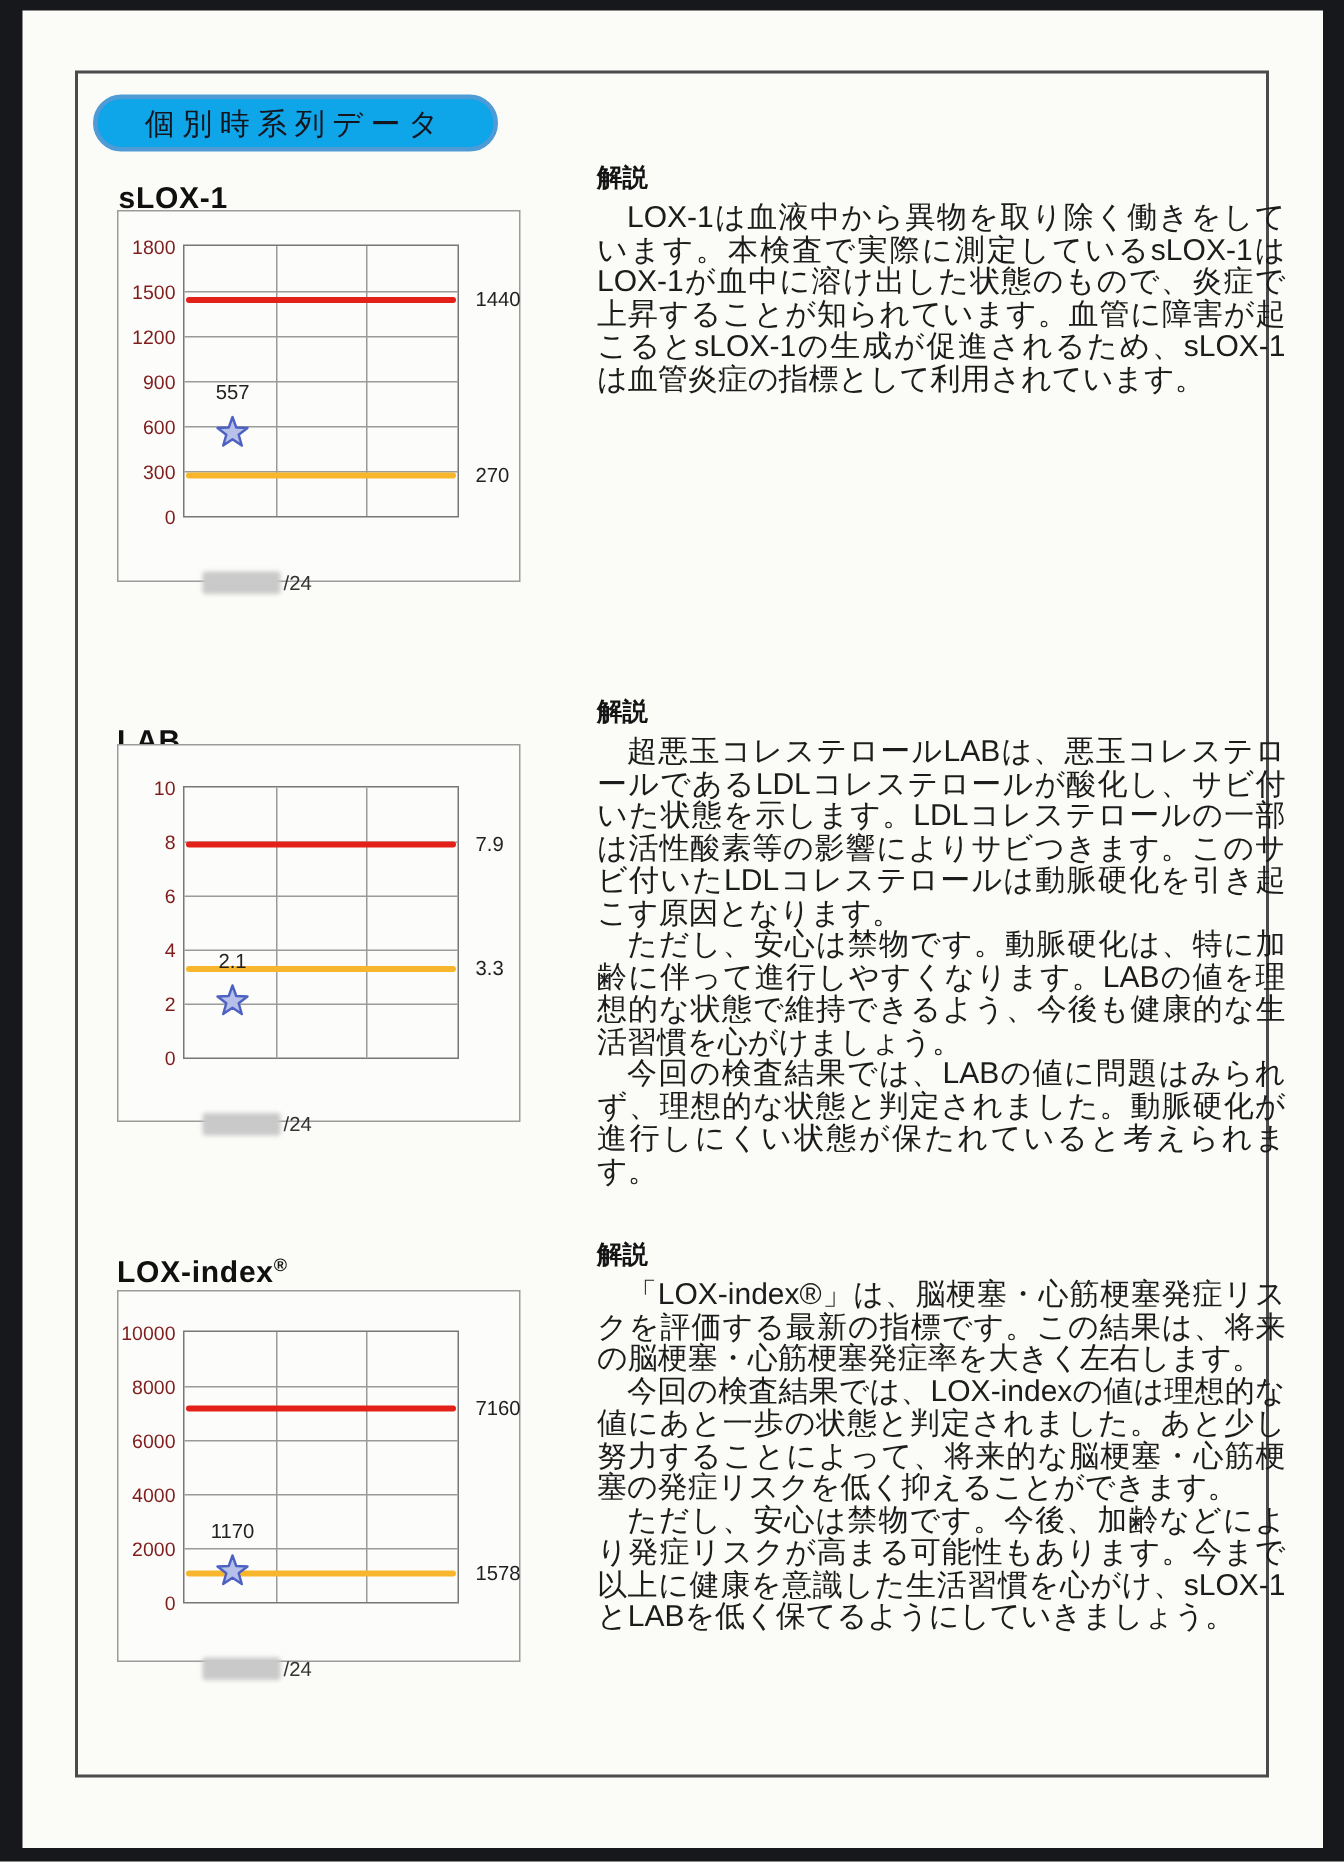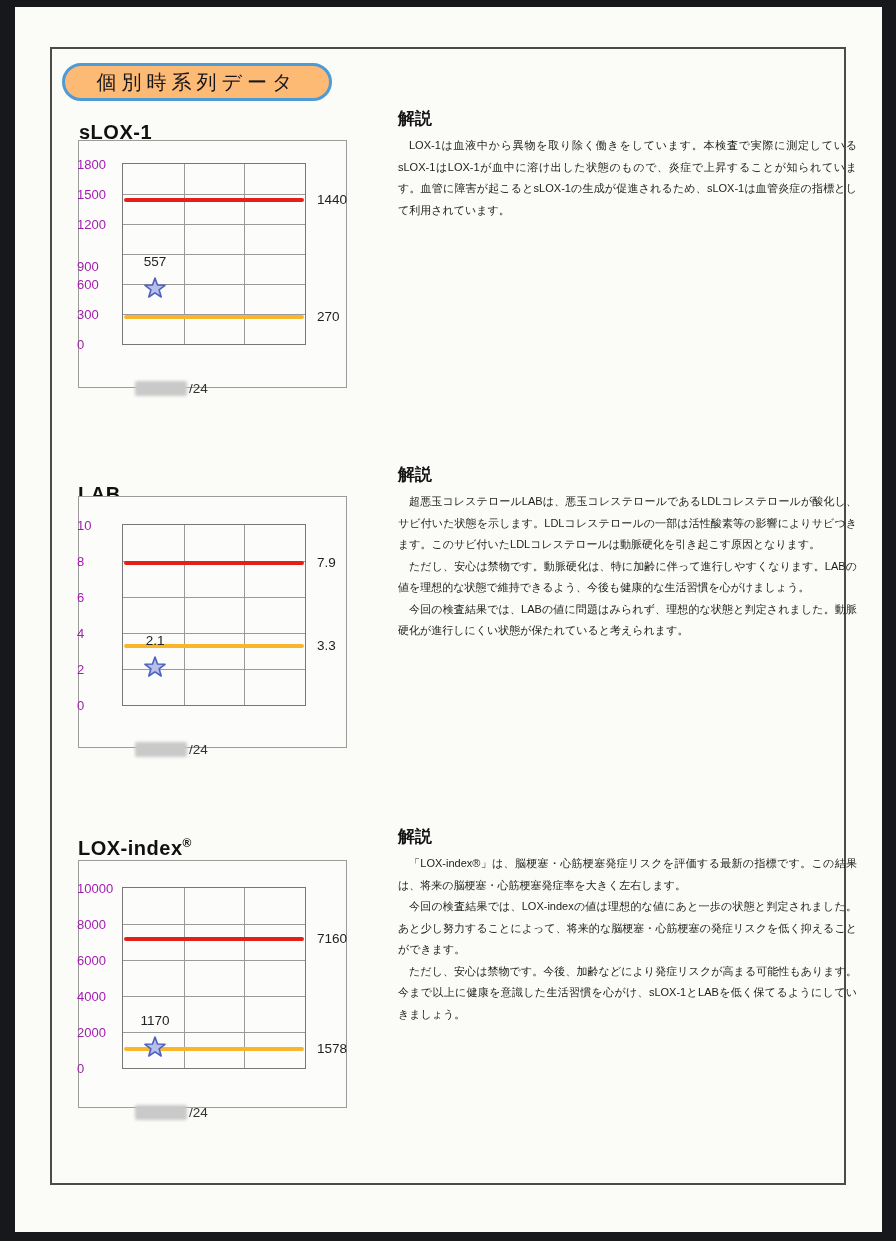--- a/index.html
+++ b/index.html
@@ -5,21 +5,21 @@
   html,body{margin:0;padding:0;}
   body{
     width:896px;height:1241px;position:relative;overflow:hidden;
     background:#17181b;
     font-family:"Liberation Sans","DejaVu Sans",sans-serif;
   }
   .page{position:absolute;left:15px;top:7px;width:867px;height:1225px;background:#fbfbf8;}
   .frame{position:absolute;left:35px;top:40px;width:792px;height:1134px;border:2px solid #4b4b4b;}
   .badge{
     position:absolute;left:47px;top:56px;width:264px;height:32px;
-    background:#fdba74;border:3px solid #4e9bd5;border-radius:20px;
+    background:#0ea5e9;border:3px solid #4e9bd5;border-radius:20px;
     display:flex;align-items:center;justify-content:center;
     font-size:20px;letter-spacing:5px;color:#15151d;font-weight:500;
   }
   .sec-title{position:absolute;font-size:20px;font-weight:bold;color:#101010;letter-spacing:.5px;}
   .sec-title sup{font-size:12px;}
   #t1{left:64px;top:96px;}
   #t2{left:63px;top:458px;}
   #t3{left:63px;top:812px;}
   .chartbox{position:absolute;width:267px;border:1px solid #9b9b9b;background:#fcfcfa;}
   #cb1{left:63px;top:133px;height:246px;}
@@ -27,26 +27,26 @@
   #cb3{left:63px;top:853px;height:246px;}
   .plot{position:absolute;left:43px;width:182px;height:180px;border:1px solid #777;}
   #cb1 .plot{top:22px;}
   #cb2 .plot{top:27px;}
   #cb3 .plot{top:26px;}
   .textcol{position:absolute;left:383px;width:459px;}
   #tx1{top:100px;}
   #tx2{top:456px;}
   #tx3{top:818px;}
   .textcol h3{font-size:17px;font-weight:600;margin:0 0 5px 0;color:#141414;}
-  .textcol p{margin:0;font-size:11px;line-height:21.5px;text-indent:1em;color:#1c1c1c;text-align:justify;}
+  .textcol p{margin:0;font-size:20px;line-height:21.5px;text-indent:1em;color:#1c1c1c;text-align:justify;}
   
   .hgrid{position:absolute;left:0;right:0;height:1px;background:#9a9a9a;}
   .vgrid{position:absolute;top:0;bottom:0;width:1px;background:#9a9a9a;}
   .limit{position:absolute;left:1px;right:1px;height:4px;border-radius:2px;z-index:2;}
-  .ytick{position:absolute;left:-46px;width:40px;text-align:left;font-size:13px;color:#a21caf;}
+  .ytick{position:absolute;left:-46px;width:40px;text-align:right;font-size:13px;color:#7f1d1d;}
   .rlabel{position:absolute;font-size:13.5px;color:#222;white-space:nowrap;}
   .plabel{position:absolute;font-size:13.5px;color:#222;text-align:center;z-index:3;}
   .star{position:absolute;width:22px;height:22px;z-index:4;}
   .xlabel{position:absolute;font-size:13.5px;color:#333;display:flex;align-items:center;gap:2px;white-space:nowrap;margin-top:30px;}
   .redact{display:inline-block;width:52px;height:15px;background:#c9c9c9;filter:blur(1.5px);border-radius:2px;}
 </style>
 </head>
 <body>
 
 <div class="page">
@@ -58,21 +58,21 @@
 
   <h2 class="sec-title" id="t1"><span>sLOX-1</span><sup></sup></h2>
   <div class="chartbox" id="cb1">
     <div class="plot">
         <div class="ytick" style="top: -7px;">1800</div>
         <div class="hgrid" style="top: 30px;"></div>
         <div class="ytick" style="top: 23px;">1500</div>
         <div class="hgrid" style="top: 60px;"></div>
         <div class="ytick" style="top: 53px;">1200</div>
         <div class="hgrid" style="top: 90px;"></div>
-        <div class="ytick" style="top: 95px;">900</div>
+        <div class="ytick" style="top: 83px;">900</div>
         <div class="hgrid" style="top: 120px;"></div>
         <div class="ytick" style="top: 113px;">600</div>
         <div class="hgrid" style="top: 150px;"></div>
         <div class="ytick" style="top: 143px;">300</div>
         <div class="ytick" style="top: 173px;">0</div>
         <div class="vgrid" style="left: 60.6667px;"></div>
         <div class="vgrid" style="left: 121.333px;"></div>
         <div class="limit" style="top: 34px; background: rgb(227, 33, 25);"></div>
         <div class="rlabel" style="left: 194px; top: 28px;">1440</div>
         <div class="limit" style="top: 151px; background: rgb(248, 182, 45);"></div>

